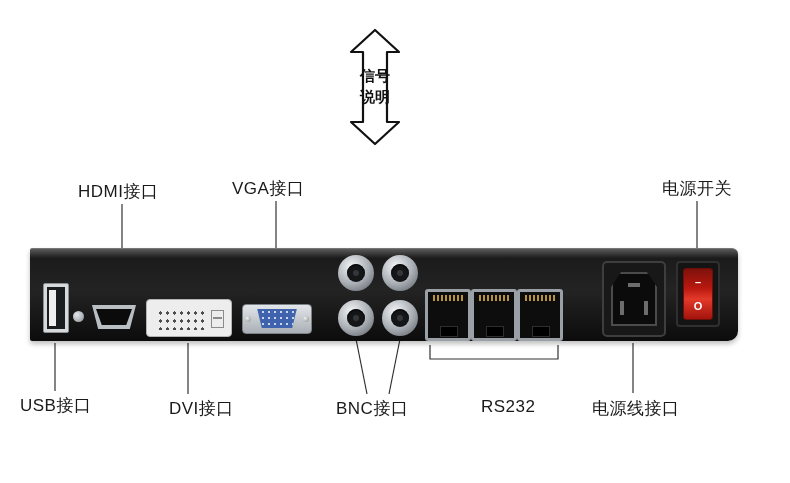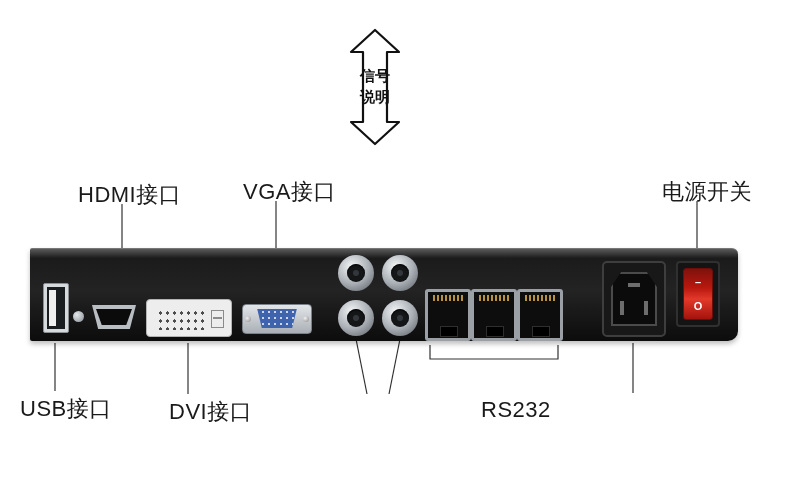--- a/index.html
+++ b/index.html
@@ -1,20 +1,20 @@
 <!DOCTYPE html>
 <html><head>
 <meta charset="utf-8">
 <style>
   html,body{margin:0;padding:0;background:#fff;}
   .stage{position:relative;width:752px;height:483px;background:#ffffff;
          font-family:"Liberation Sans",sans-serif;overflow:hidden;}
 
   
-  .lbl{position:absolute;font-size:22px;color:#1a1a1a;letter-spacing:.5px;white-space:nowrap;}
+  .lbl{position:absolute;font-size:17px;color:#1a1a1a;letter-spacing:.5px;white-space:nowrap;}
 
   
   .badge-wrap{position:absolute;left:344px;top:28px;width:62px;height:118px;}
   .badge-svg{position:absolute;left:0;top:0;}
   .badge-text{position:absolute;left:0;top:0;width:62px;height:118px;display:flex;
               flex-direction:column;align-items:center;justify-content:center;gap:2px;
               font-size:15px;font-weight:700;color:#111;}
 
   
   .panel{position:absolute;left:30px;top:248px;width:708px;height:92px;
@@ -105,26 +105,28 @@
     <svg class="badge-svg" width="62" height="118" viewBox="0 0 62 118">
       <polygon points="31,2 55,24 43,24 43,94 55,94 31,116 7,94 19,94 19,24 7,24" fill="#ffffff" stroke="#111111" stroke-width="2.2" stroke-linejoin="round"></polygon>
     </svg>
     <div class="badge-text">
       <span>信号</span>
       <span>说明</span>
     </div>
   </div>
 
   <div class="lbl" style="left:78px;top:180px">HDMI接口</div>
-  <div class="lbl" style="left:243px;top:177px">VGA接口</div>
+  <div class="lbl" style="left:232px;top:177px">VGA接口</div>
   <div class="lbl" style="left:662px;top:177px">电源开关</div>
 
   <div class="lbl" style="left:20px;top:394px">USB接口</div>
   <div class="lbl" style="left:169px;top:397px">DVI接口</div>
+  <div class="lbl" style="left:336px;top:397px">BNC接口</div>
   <div class="lbl" style="left:481px;top:397px">RS232</div>
+  <div class="lbl" style="left:592px;top:397px">电源线接口</div>
 
   <svg class="leads" width="790" height="483" viewBox="0 0 790 483">
     <g stroke="#333333" stroke-width="1.2" fill="none">
       <line x1="122" y1="204" x2="122" y2="302"></line>
       <line x1="276" y1="201" x2="276" y2="301"></line>
       <line x1="697" y1="201" x2="697" y2="257"></line>
       <line x1="55" y1="343" x2="55" y2="391"></line>
       <line x1="188" y1="343" x2="188" y2="394"></line>
       <line x1="356" y1="339" x2="367" y2="394"></line>
       <line x1="400" y1="339" x2="389" y2="394"></line>

